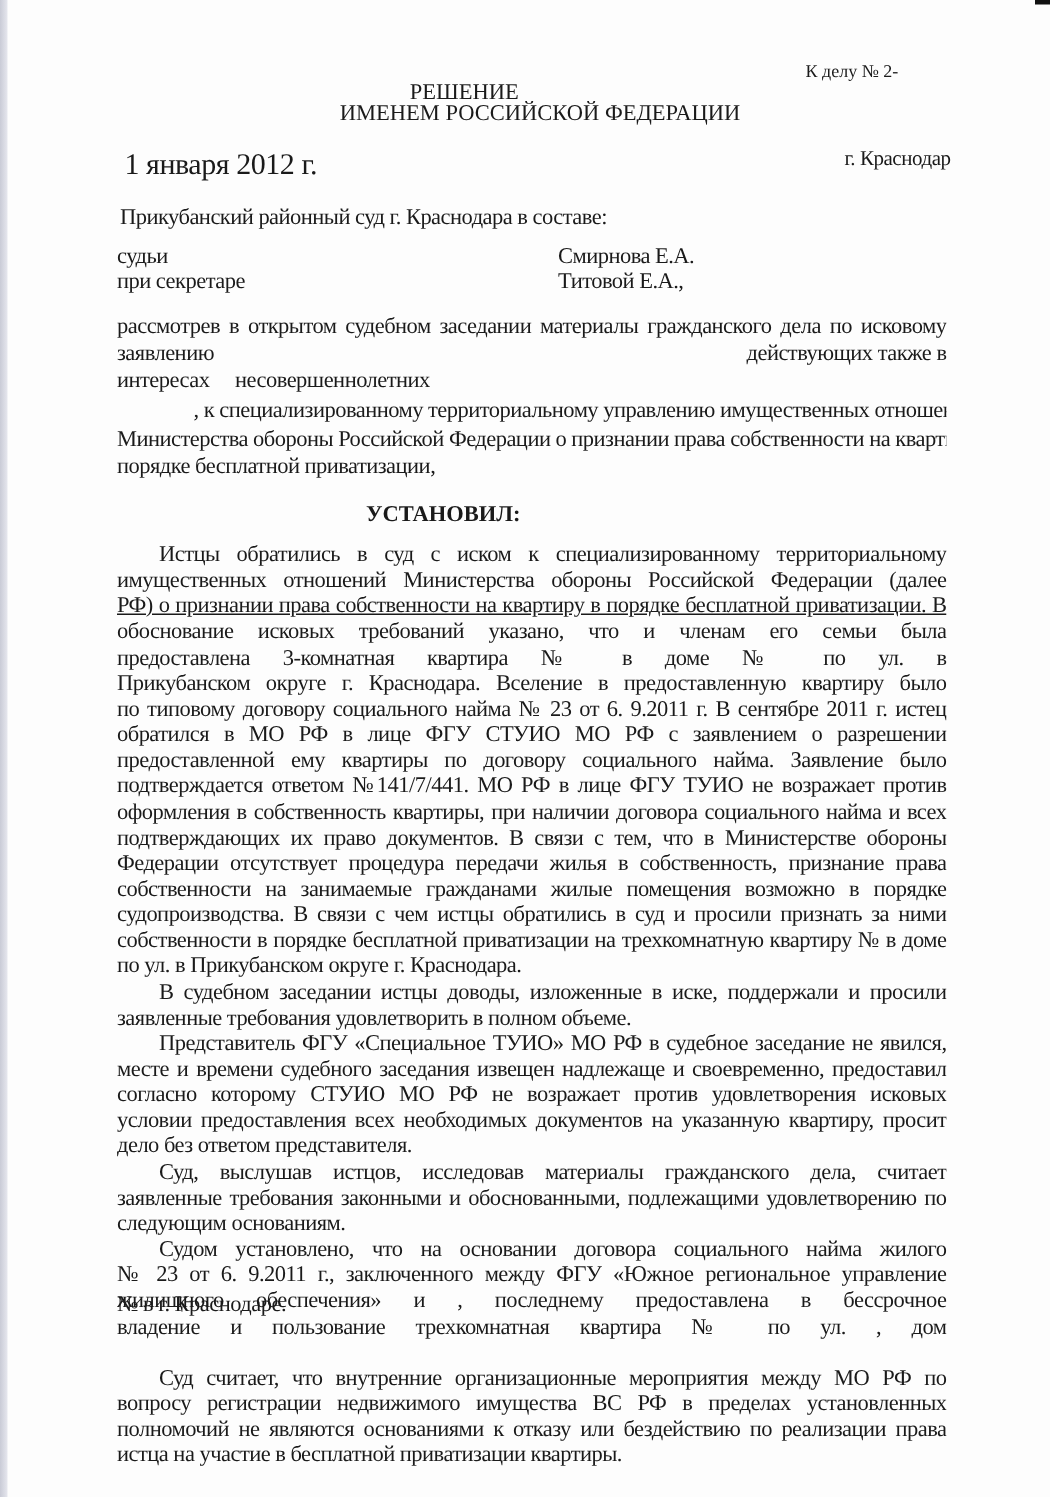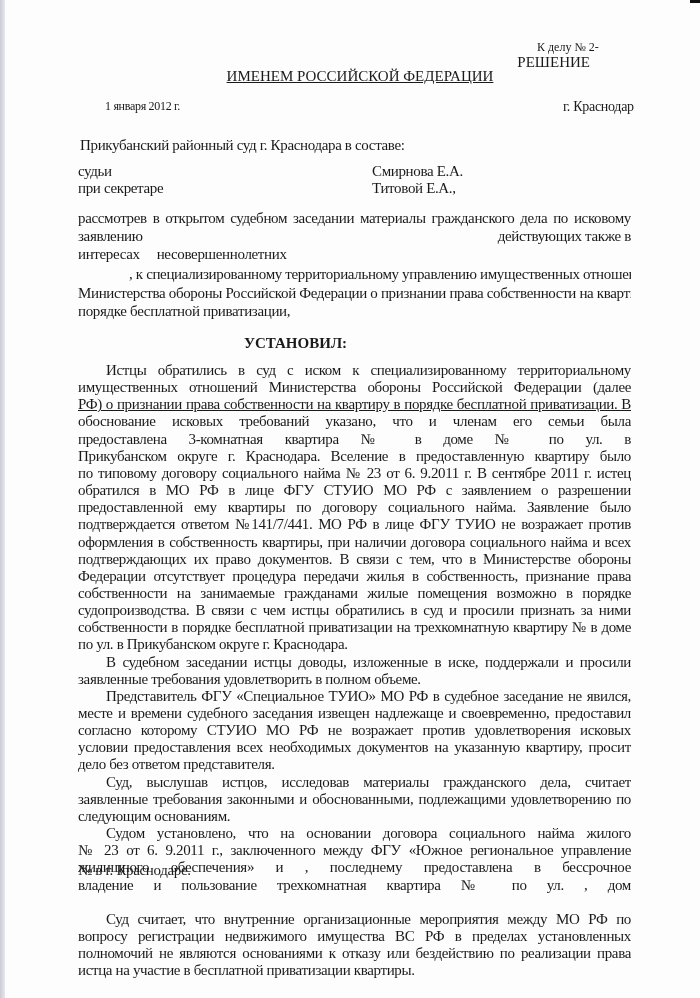--- a/index.html
+++ b/index.html
@@ -12,23 +12,23 @@
   }
   .left-edge {
     position: absolute; left: 0; top: 0; width: 5px; height: 998px;
     background: linear-gradient(to right, #c9cbd6, #e6e7ee);
   }
   .corner-mark {
     position: absolute; right: 0; top: 0; width: 10px; height: 3px; background: #111;
   }
   .abs { position: absolute; white-space: nowrap; }
   .case-no { left: 537px; top: 40px; font-size: 12px; }
-  .title1 { left: 0; width: 590px; text-align: right; top: 54px; font-size: 15px; padding-left: 29px; box-sizing: border-box; }
-  .title2 { left: 0; width: 700px; text-align: center; top: 68px; font-size: 15px; padding-left: 20px; box-sizing: border-box; text-decoration: underline; }
-  .date { left: 105px; top: 99px; font-size: 12px; letter-spacing: -0.3px; text-align: right; }
+  .title1 { left: 0; width: 590px; text-align: center; top: 54px; font-size: 15px; padding-left: 29px; box-sizing: border-box; }
+  .title2 { left: 0; width: 700px; text-align: center; top: 68px; font-size: 15px; padding-left: 20px; box-sizing: border-box; }
+  .date { left: 83px; top: 99px; font-size: 20px; letter-spacing: -0.3px; text-align: right; }
   .city { left: 563px; top: 99px; font-size: 14px; letter-spacing: -0.3px; text-align: center; }
 
   .p { font-size: 15px; letter-spacing: -0.35px; }
   .court { left: 80px; top: 137px; }
   .judge-l { left: 78px; top: 163px; }
   .judge-r { left: 372px; top: 163px; }
   .sec-l { left: 78px; top: 180px; }
   .sec-r { left: 372px; top: 180px; }
 
   .jline {

